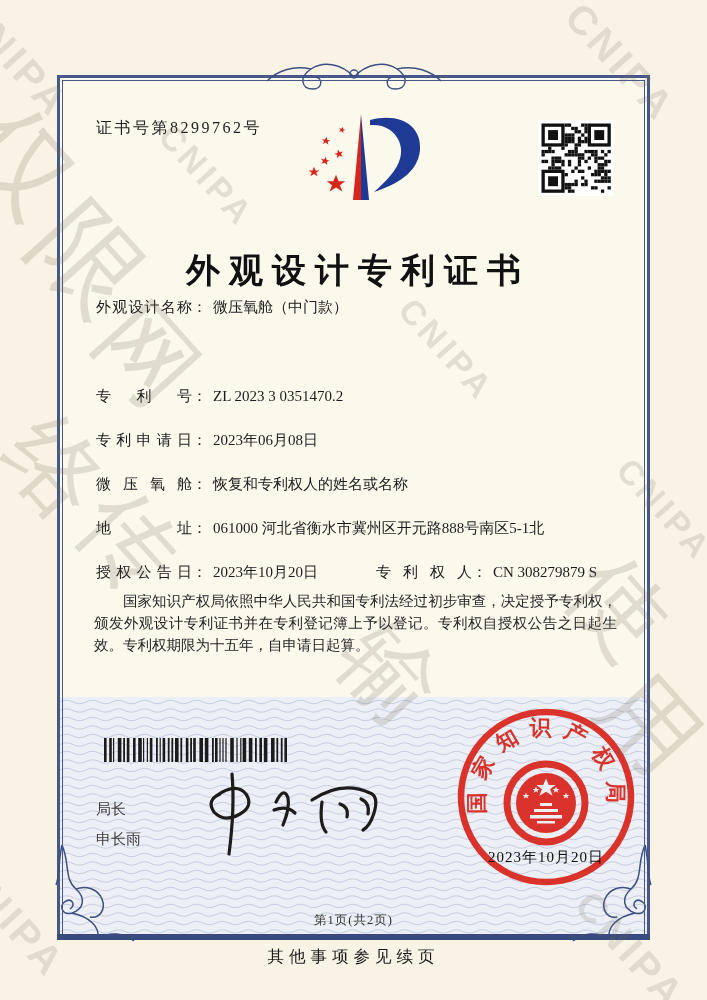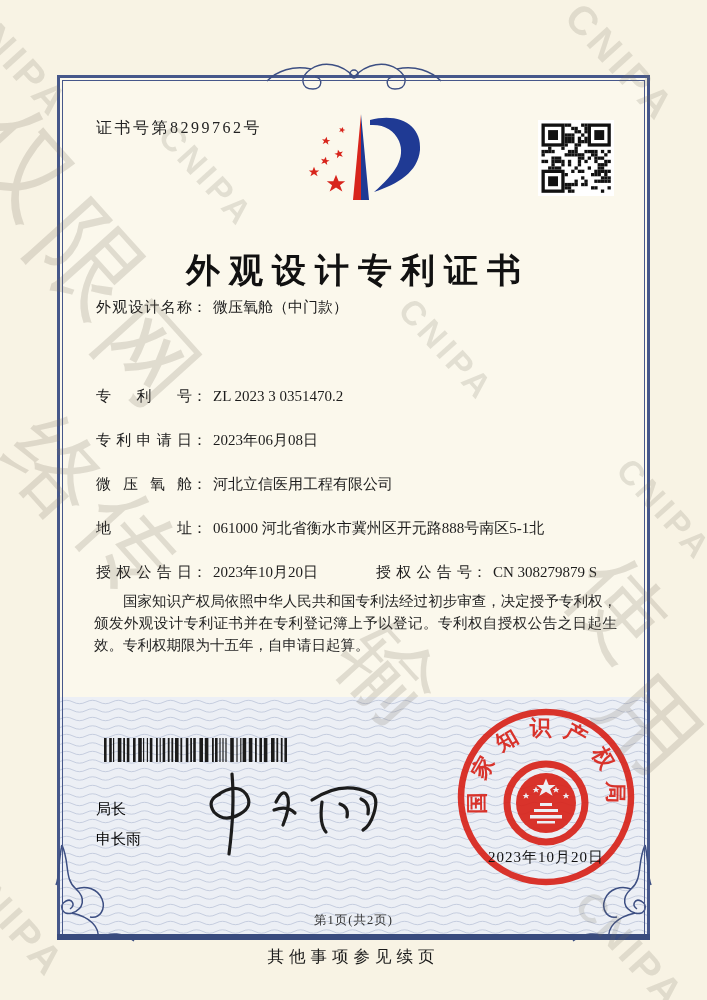--- a/index.html
+++ b/index.html
@@ -32,21 +32,21 @@
   .grant-pair{ position:absolute; left:280px; top:0; }
   
   .paras{ position:absolute; left:34px; right:30px; top:512px; font-size:14.5px; line-height:22px; color:#242424; }
   .paras p{ margin:0 0 8px 0; text-indent:2em; text-align:justify; }
   
   .barcode{ position:absolute; left:42px; top:660px; width:195px; height:24px; }
   .seal{ position:absolute; left:395px; top:628px; width:182px; height:182px; opacity:.93; }
   .seal-date{ position:absolute; left:400px; top:770px; width:172px; text-align:center;
               font-size:15px; color:#111; letter-spacing:1px; }
   .director{ position:absolute; left:36px; top:716px; font-family:"Liberation Sans","DejaVu Sans",sans-serif;
-             font-size:15px; color:#000000; line-height:30px; }
+             font-size:15px; color:#404040; line-height:30px; }
   .signature{ position:absolute; left:128px; top:690px; width:210px; height:94px; }
   .page-info{ position:absolute; left:0; right:0; top:834px; text-align:center; font-size:12.5px; letter-spacing:1px; color:#333; }
   
   .orn-top{ position:absolute; left:50%; top:-23px; transform:translateX(-50%); }
   .orn-bl{ position:absolute; left:-6px; bottom:-8px; }
   .orn-br{ position:absolute; right:-6px; bottom:-8px; transform:scaleX(-1); }
   
   .footer-note{ position:absolute; left:0; right:0; top:946px; text-align:center;
                 font-size:16.5px; letter-spacing:5px; color:#1a1a1a; }
   
@@ -286,29 +286,29 @@
     <div class="frow" style="top:220px">
       <span class="flabel">外观设计名称</span><span>：</span><span class="fvalue">微压氧舱（中门款）</span>
     </div>
     <div class="frow" style="top:309px">
       <span class="flabel">专利号</span><span>：</span><span class="fvalue">ZL 2023 3 0351470.2</span>
     </div>
     <div class="frow" style="top:353px">
       <span class="flabel">专利申请日</span><span>：</span><span class="fvalue">2023年06月08日</span>
     </div>
     <div class="frow" style="top:397px">
-      <span class="flabel">微压氧舱</span><span>：</span><span class="fvalue">河北立信医用工程有限公司</span>
+      <span class="flabel">微压氧舱</span><span>：</span><span class="fvalue">恢复和专利权人的姓名或名称</span>
     </div>
     <div class="frow" style="top:441px">
       <span class="flabel">地址</span><span>：</span><span class="fvalue">061000 河北省衡水市冀州区开元路888号南区5-1北</span>
     </div>
     <div class="frow" style="top:485px">
       <span class="flabel">授权公告日</span><span>：</span><span class="fvalue">2023年10月20日</span>
       <span class="grant-pair">
-        <span class="flabel">授权公告号</span><span>：</span><span class="fvalue">CN 308279879 S</span>
+        <span class="flabel">专利权人</span><span>：</span><span class="fvalue">CN 308279879 S</span>
       </span>
     </div>
 
     <div class="paras">
       <p>国家知识产权局依照中华人民共和国专利法经过初步审查，决定授予专利权，颁发外观设计专利证书并在专利登记簿上予以登记。专利权自授权公告之日起生效。专利权期限为十五年，自申请日起算。</p>
     </div>
 
     <div class="barcode">
       <svg width="195" height="24" viewBox="0 0 195 24">
           <rect x="2.0" y="0" width="2.6" height="24" fill="#1b1b1b"></rect>

